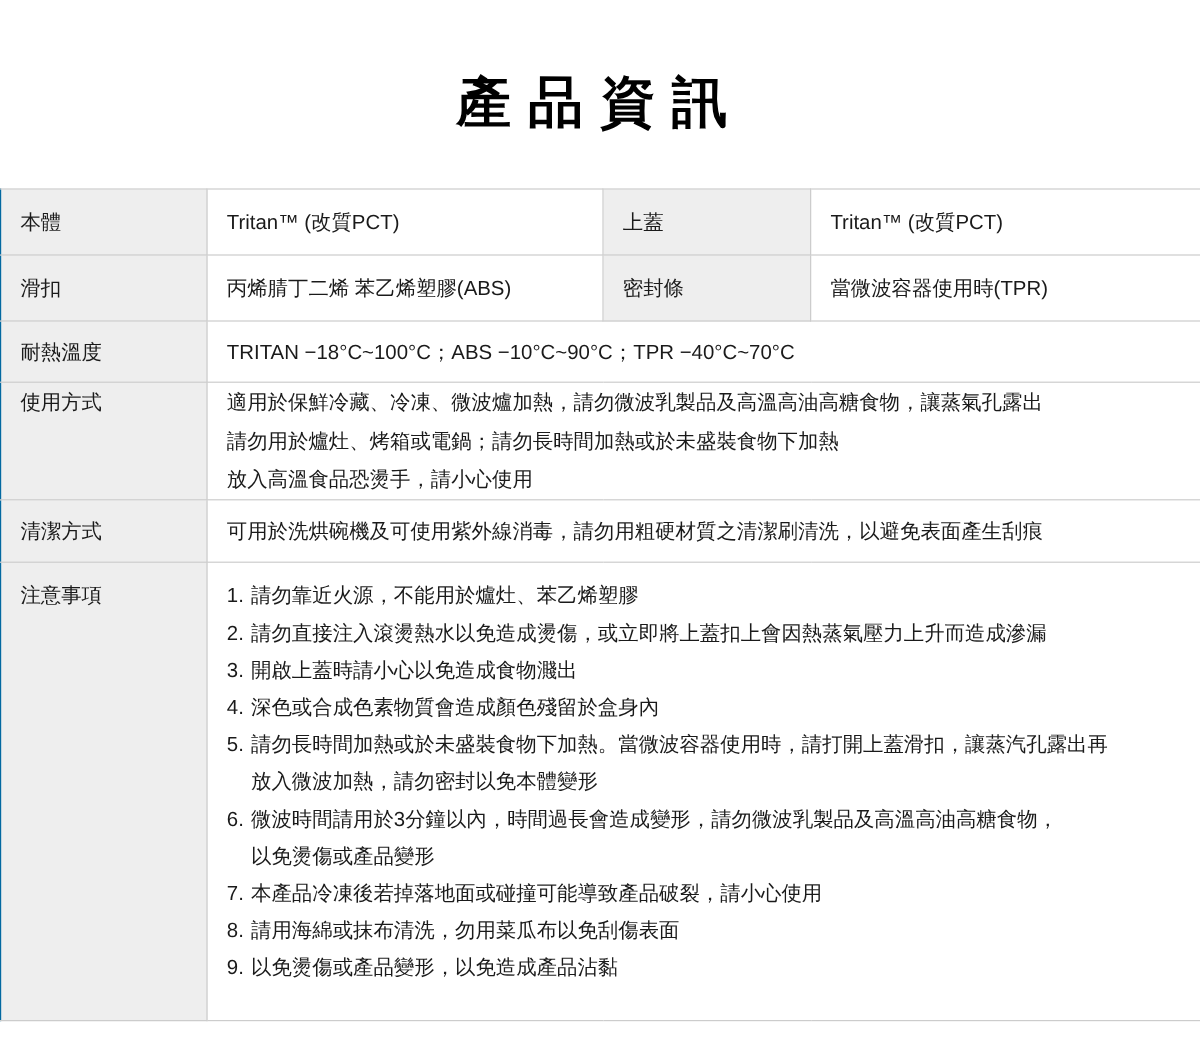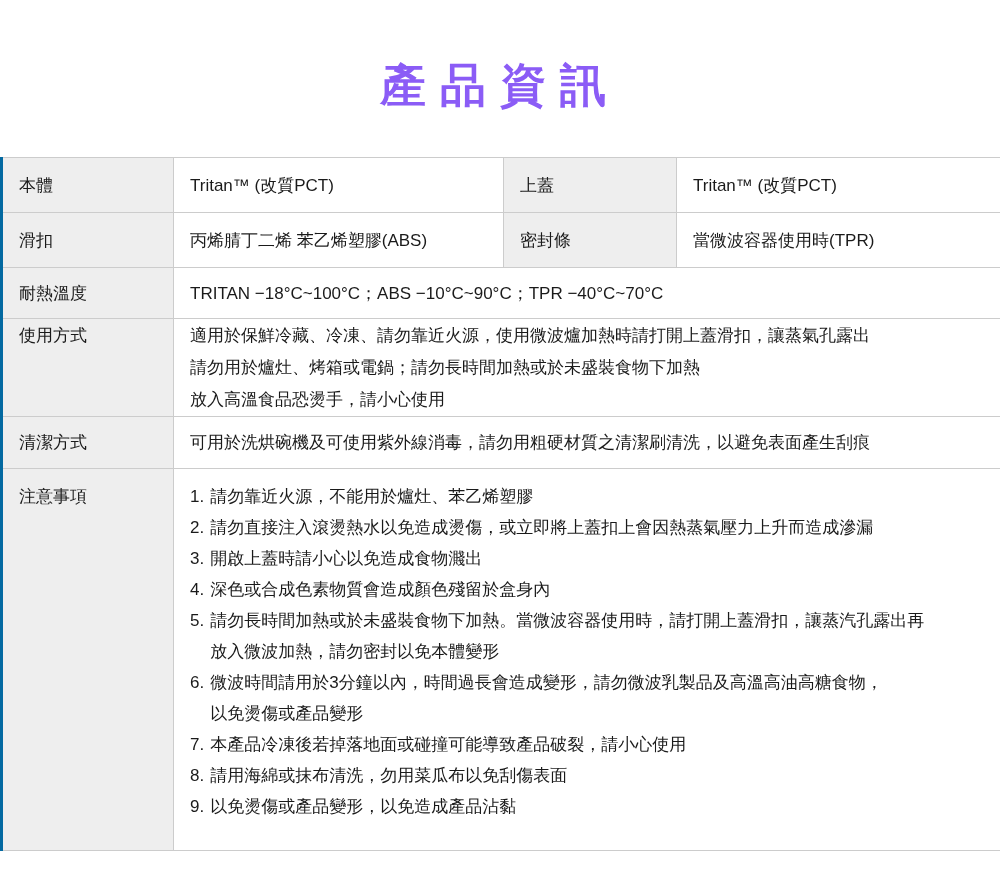--- a/index.html
+++ b/index.html
@@ -11,36 +11,36 @@
     font-family: "Liberation Sans", "DejaVu Sans", sans-serif;
     overflow: hidden;
   }
   .page-title {
     padding-top: 56px;
     text-align: center;
     font-size: 46px;
     line-height: 58px;
     font-weight: 700;
     letter-spacing: 14px;
-    color: #8b5cf6;
+    color: #000000;
   }
   table.product-info {
     border-collapse: collapse;
     table-layout: fixed;
     width: 1000px;
     margin-top: 43px;
   }
   td {
     border: 1px solid #cccccc;
     font-size: 17px;
     padding: 0 16px;
     color: #1a1a1a;
   }
   td.last { border-right: none; }
-  td.first { border-left: 3px solid #0369a1; font-family: Liberation Serif, serif; }
+  td.first { border-left: 1px solid #0369a1; font-family: Liberation Serif, serif; }
   td.label { background: #eeeeee; }
   tr.h55 { height: 55px; }
   tr.h51 { height: 51px; }
   tr.h96 { height: 96px; }
   tr.h52 { height: 52px; }
   tr.top td { vertical-align: top; }
   tr.h96 td { padding-top: 1px; line-height: 32px; }
   .line { line-height: 32px; }
   tr.notes td { padding-top: 12px; padding-bottom: 28px; }
   tr.notes td.label { line-height: 31px; }
@@ -77,21 +77,21 @@
   </tr>
 
   <tr class="h51">
     <td class="label first">耐熱溫度</td>
     <td class="value last" colspan="3">TRITAN −18°C~100°C；ABS  −10°C~90°C；TPR  −40°C~70°C</td>
   </tr>
 
   <tr class="top h96">
     <td class="label first">使用方式</td>
     <td class="value last" colspan="3">
-      <div class="line">適用於保鮮冷藏、冷凍、請勿靠近火源，使用微波爐加熱時請打開上蓋滑扣，讓蒸氣孔露出</div>
+      <div class="line">適用於保鮮冷藏、冷凍、微波爐加熱，請勿微波乳製品及高溫高油高糖食物，讓蒸氣孔露出</div>
       <div class="line">請勿用於爐灶、烤箱或電鍋；請勿長時間加熱或於未盛裝食物下加熱</div>
       <div class="line">放入高溫食品恐燙手，請小心使用</div>
     </td>
   </tr>
 
   <tr class="h52">
     <td class="label first">清潔方式</td>
     <td class="value last" colspan="3">可用於洗烘碗機及可使用紫外線消毒，請勿用粗硬材質之清潔刷清洗，以避免表面產生刮痕</td>
   </tr>
 

